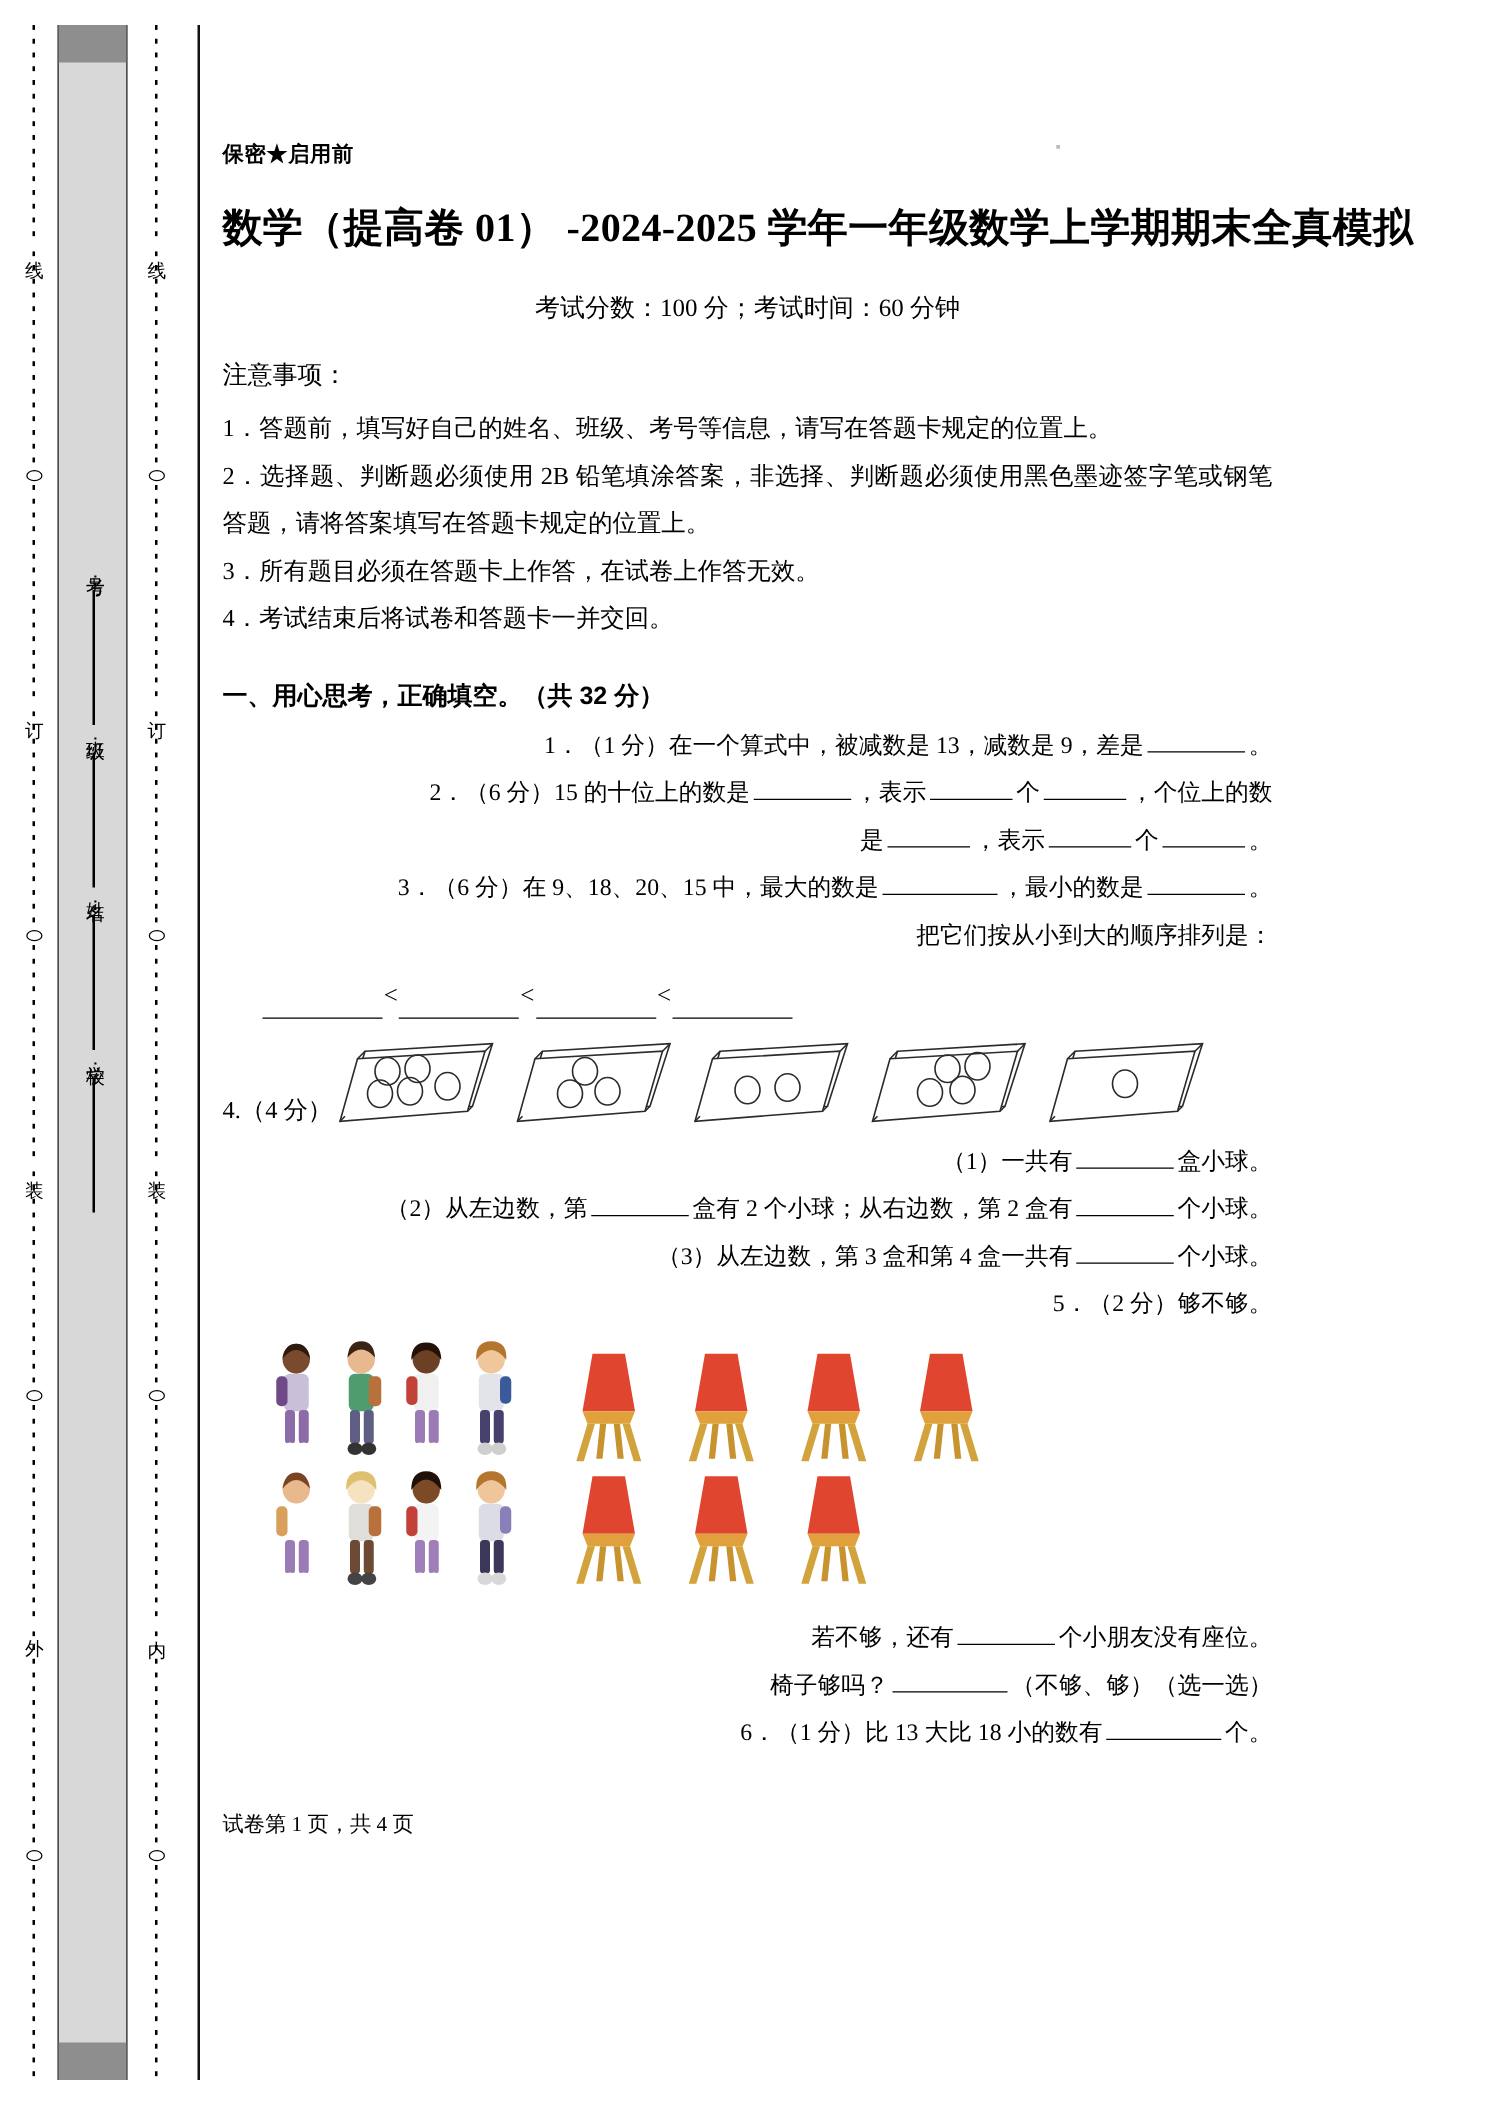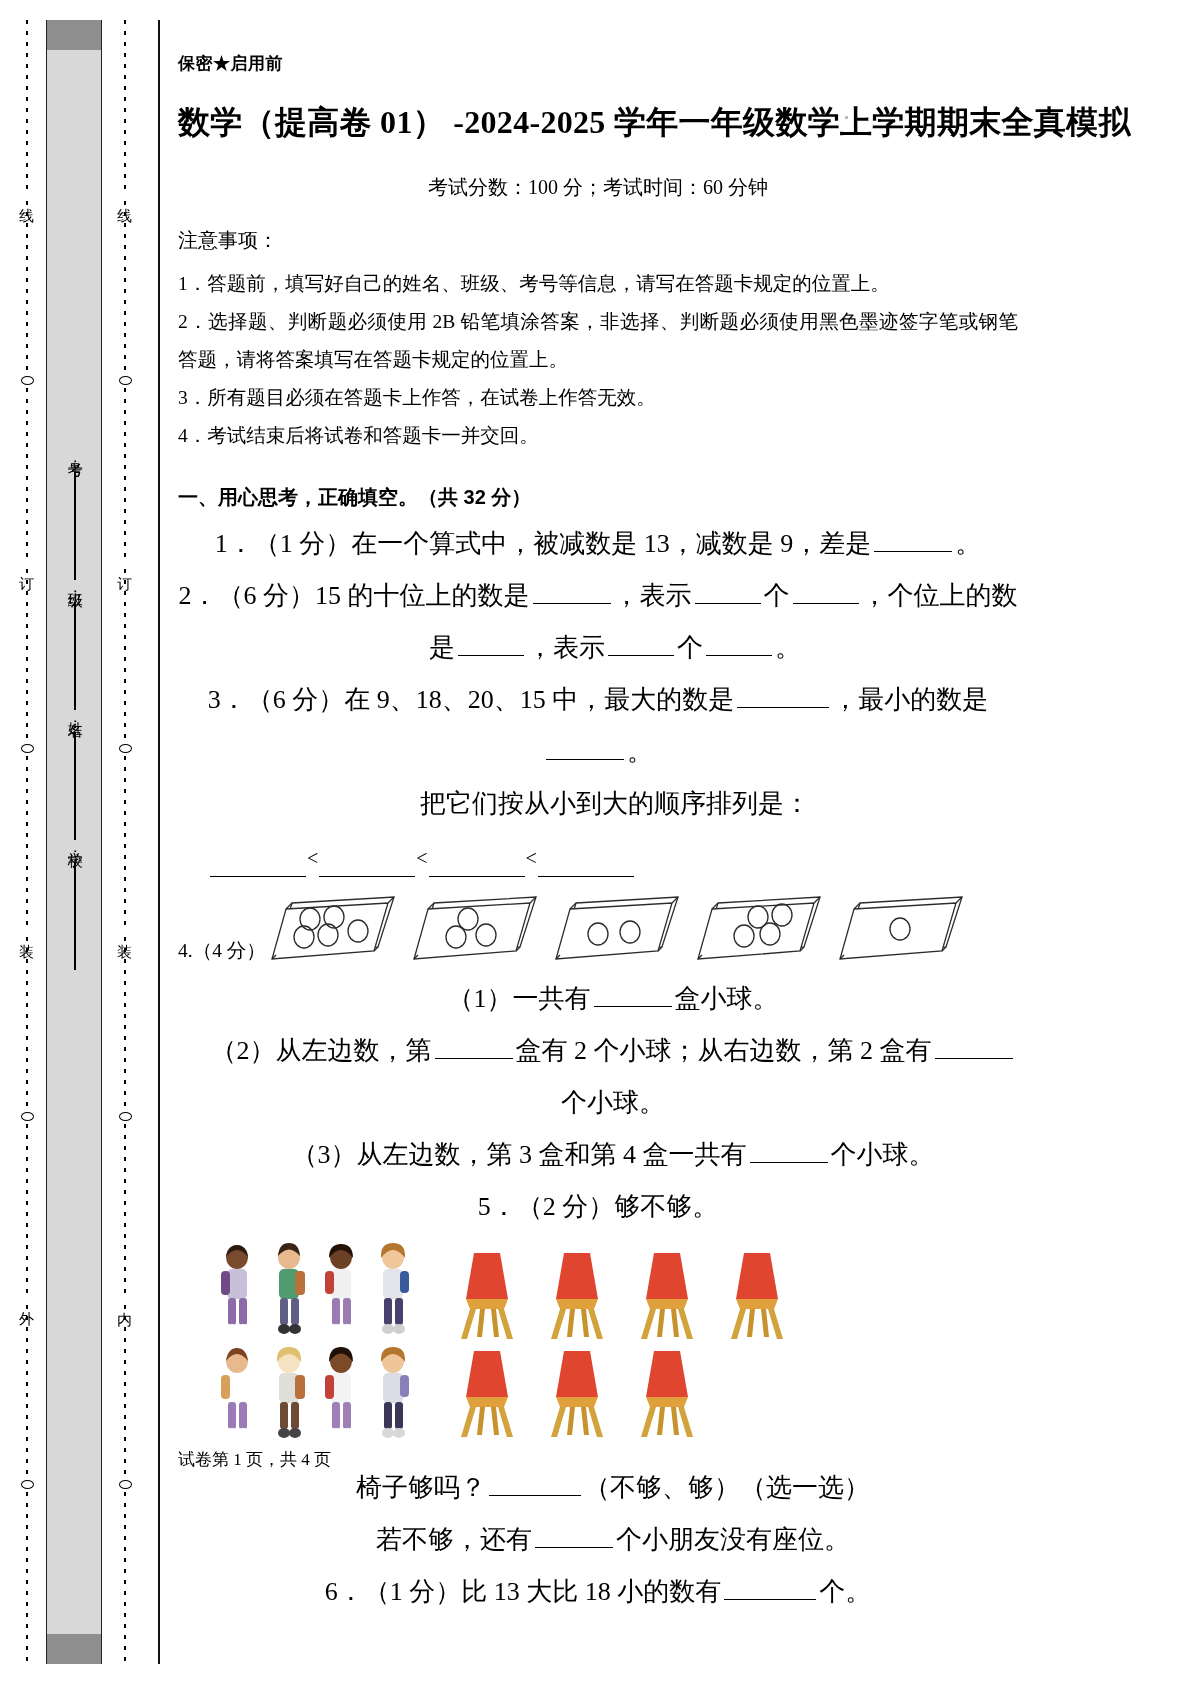--- a/index.html
+++ b/index.html
@@ -107,21 +107,21 @@
     left: 158px; top: 20px;
     width: 1.5px; height: 1644px;
     background: #111;
   }
 
   
   .page {
     position: absolute;
     left: 178px; top: 0;
     width: 840px;
-    padding-top: 48px;
+    padding-top: 108px;
     font-size: 19.5px;
     line-height: 1.85;
   }
   .secret {
     font-family: "Liberation Sans", sans-serif;
     font-weight: bold;
     font-size: 17px;
     margin-bottom: 14px;
     letter-spacing: 0.5px;
   }
@@ -146,23 +146,23 @@
     text-align: justify;
   }
   .section-head {
     font-family: "Liberation Sans", sans-serif;
     font-weight: bold;
     font-size: 20px;
     margin-top: 24px;
     margin-bottom: 2px;
   }
   .q {
-    font-size: 26px;
+    font-size: 19px;
     line-height: 2.0;
-    text-align: center;
+    text-align: right;
   }
   .q.indent { padding-left: 34px; }
   .q.indent2 { padding-left: 30px; }
 
   .blank {
     display: inline-block;
     border-bottom: 1.5px solid #000;
     vertical-align: baseline;
     margin: 0 3px;
   }
@@ -617,24 +617,24 @@
           <path d="M54 60 l9 30 h-6 l-9 -30z" fill="#d2a23c"></path>
           <path d="M30 60 l-3 28 h5 l3 -28z" fill="#c6932f"></path>
           <path d="M46 60 l3 28 h-5 l-3 -28z" fill="#c6932f"></path>
         </svg>
       </div>
       <div class="chair slot-empty"></div>
     </div>
   </div>
 
   <div class="q indent2">
+    <span>若不够，还有</span><span class="blank b-m"></span><span>个小朋友没有座位。</span>
+  </div>
+  <div class="q indent2">
     <span>椅子够吗？</span><span class="blank b-l"></span><span>（不够、够）（选一选）</span>
-  </div>
-  <div class="q indent2">
-    <span>若不够，还有</span><span class="blank b-m"></span><span>个小朋友没有座位。</span>
   </div>
 
   <div class="q">
     <span>6．（1 分）比 13 大比 18 小的数有</span><span class="blank b-l"></span><span>个。</span>
   </div>
 
 </div>
 
 <div class="footer">试卷第 1 页，共 4 页</div>
 

